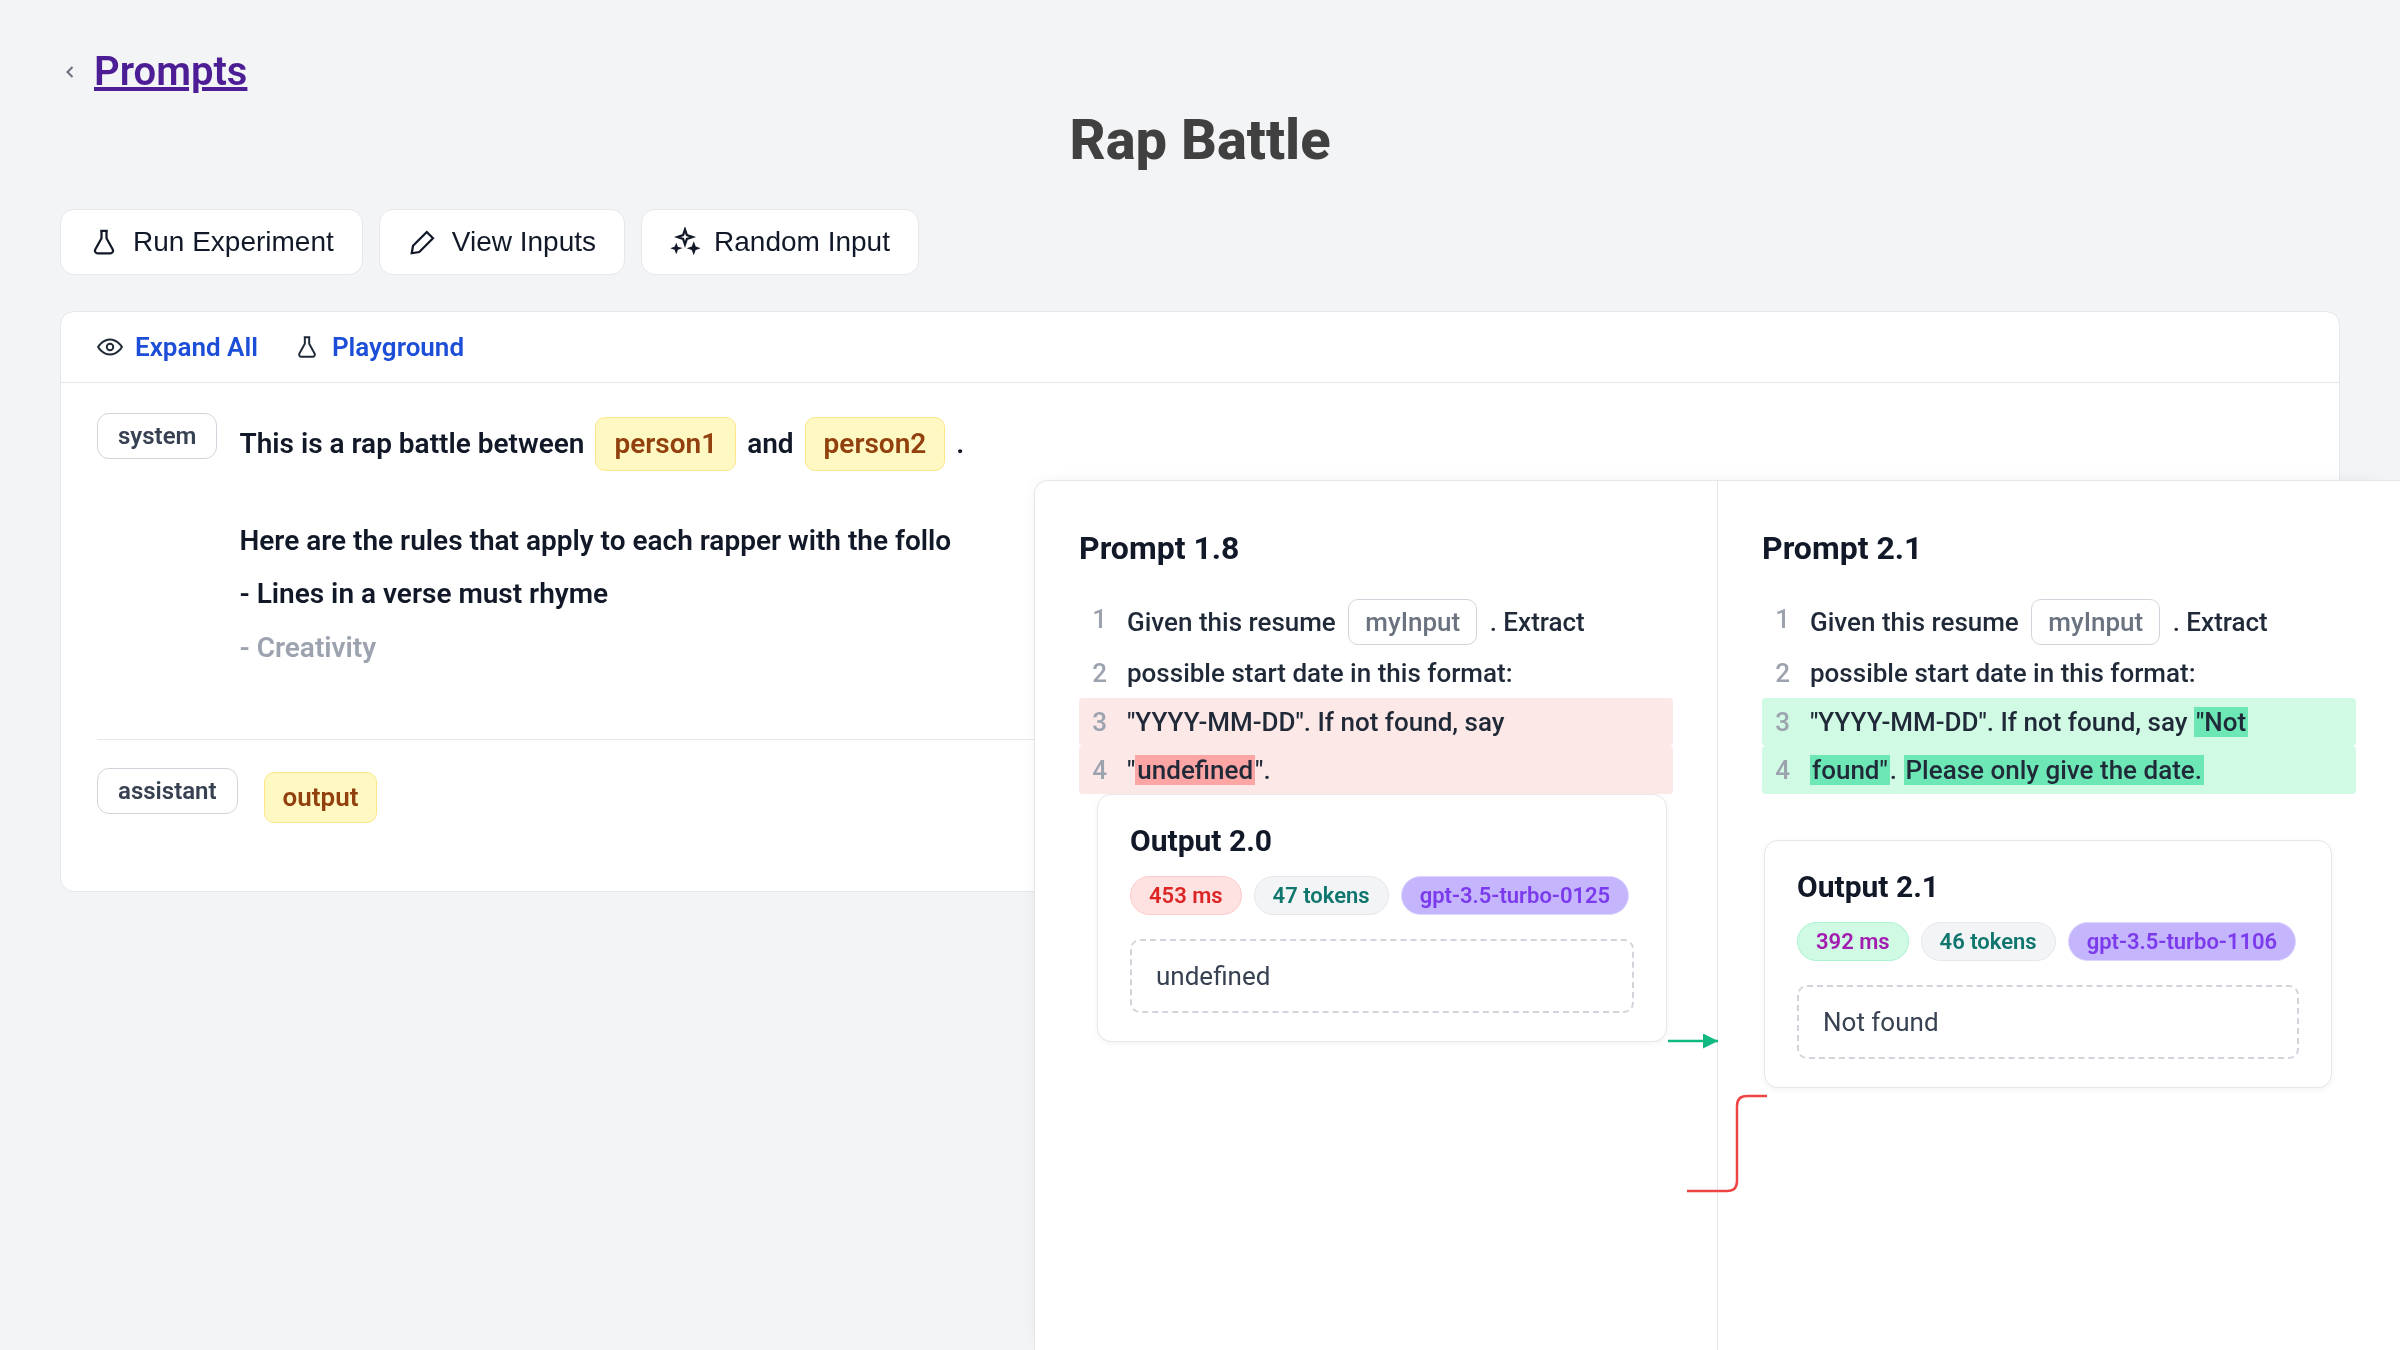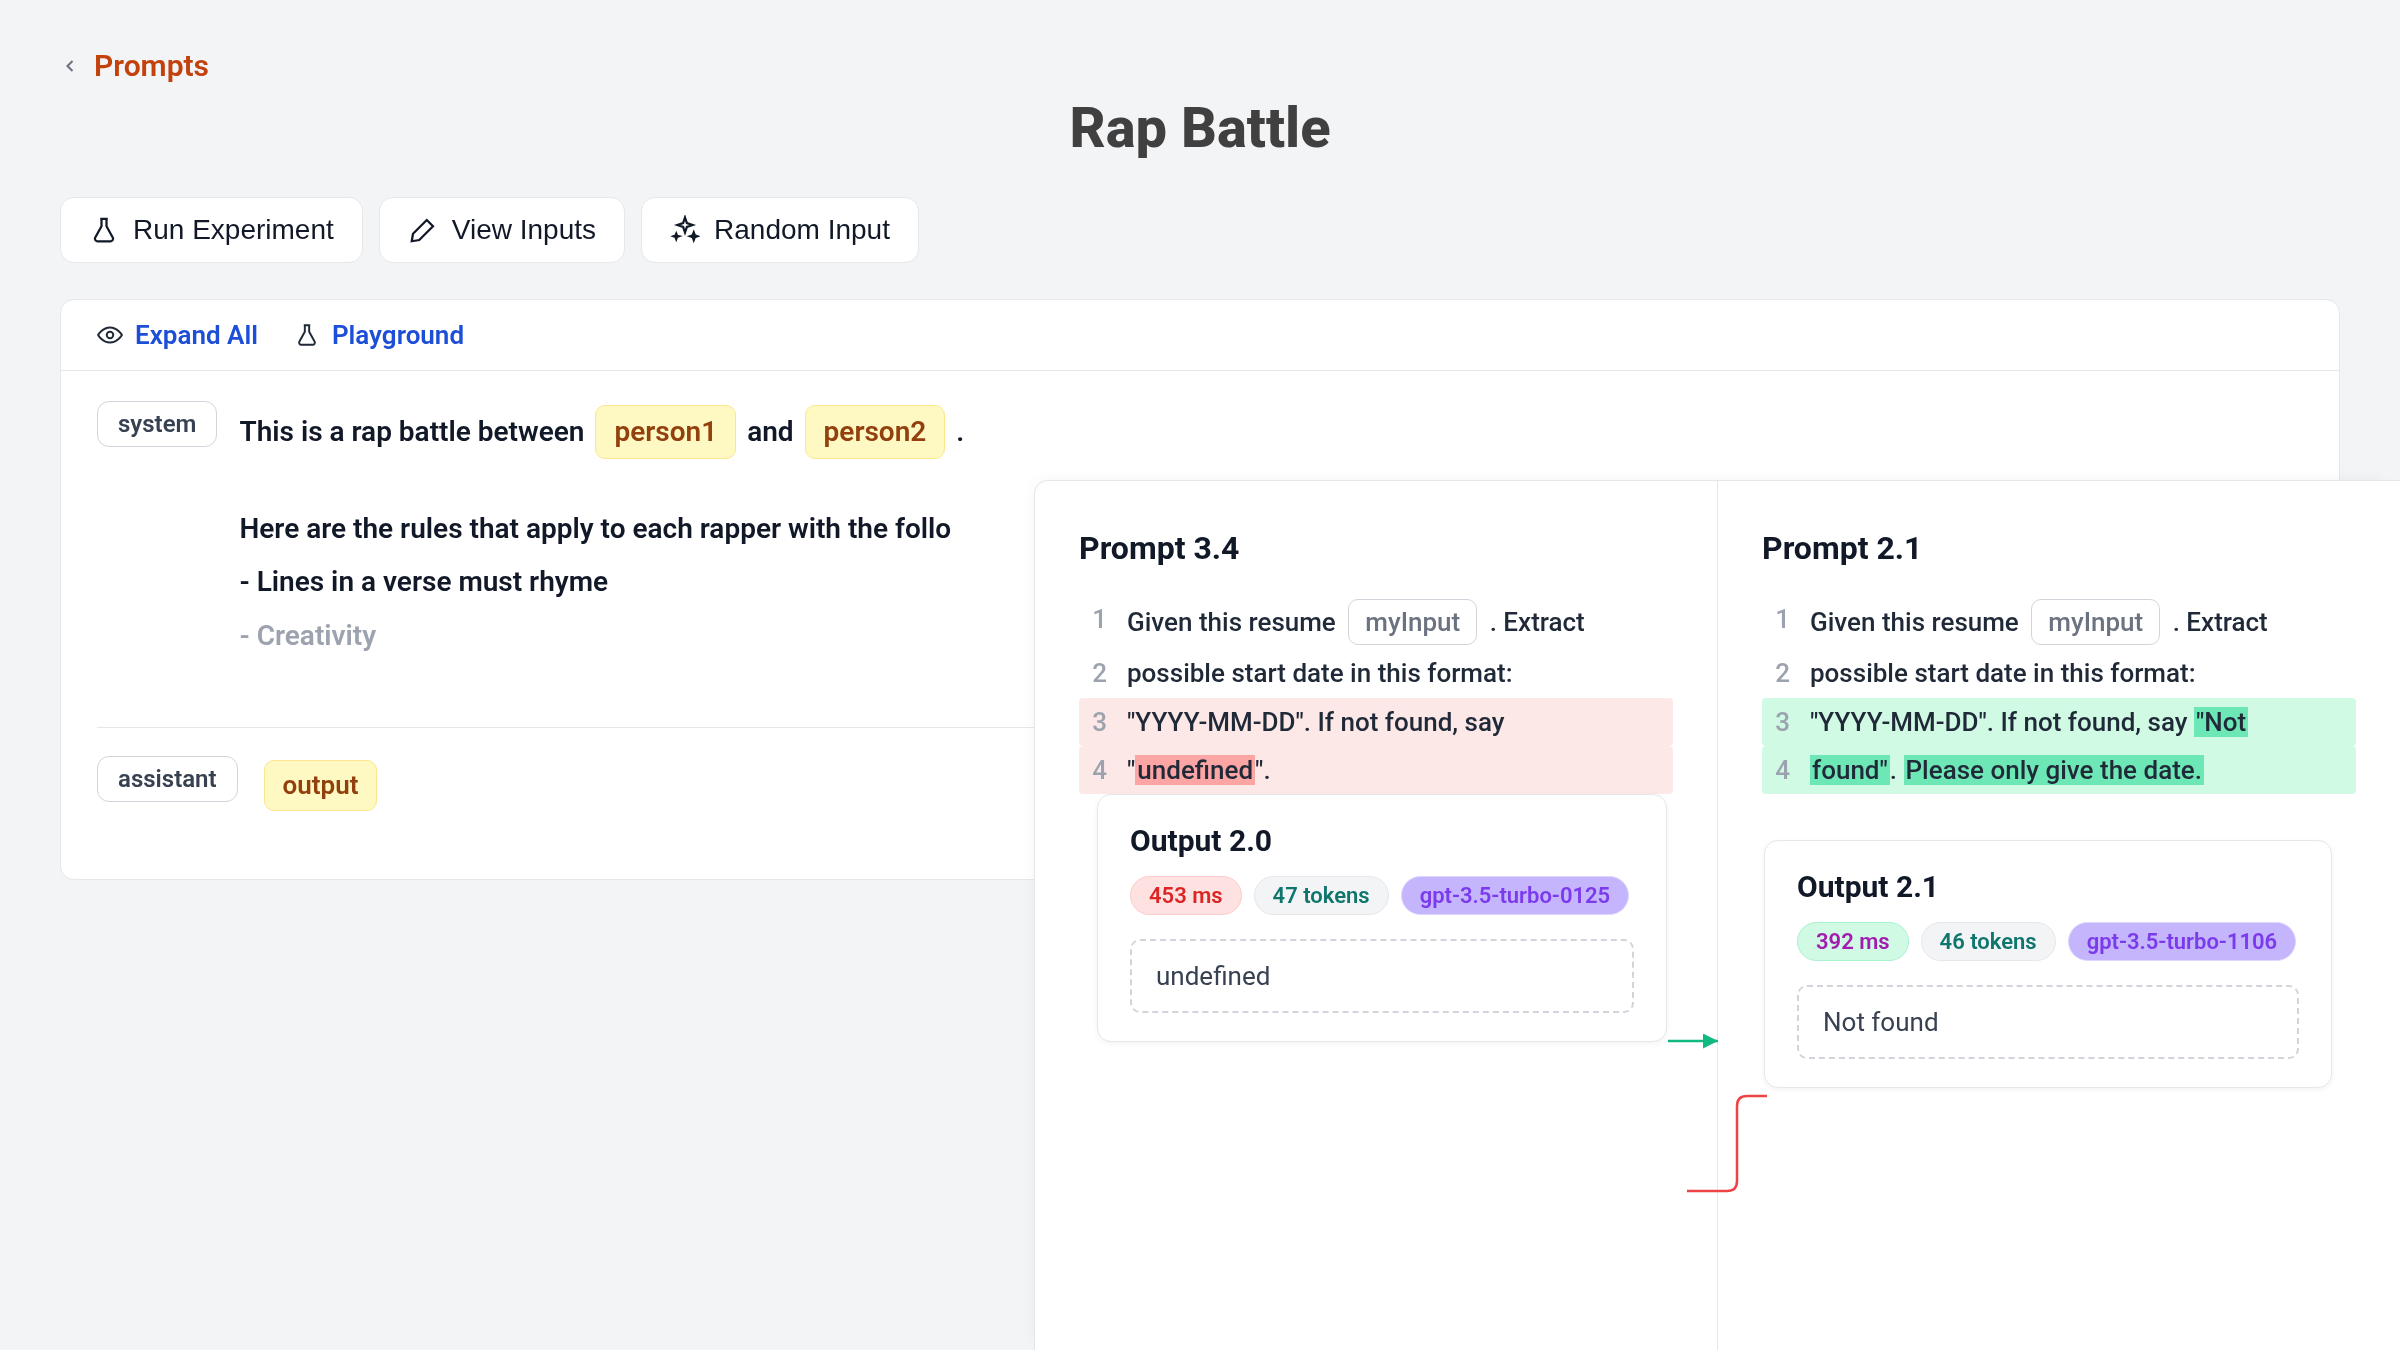--- a/index.html
+++ b/index.html
@@ -13,24 +13,25 @@
       position: relative;
     }
     .page {
       padding: 48px 60px 0 60px;
     }
     .breadcrumb {
       display: flex;
       align-items: center;
       gap: 14px;
       margin-bottom: 12px;
-      color: #c2410c;
-      font-size: 30px;
+      color: #4c1d95;
+      font-size: 40px;
       font-weight: 600;
       cursor: pointer;
+      text-decoration: underline;
     }
     .breadcrumb svg { width: 20px; height: 20px; stroke: #6b7280; stroke-width: 2.5; fill: none; }
     .page-title {
       font-size: 56px;
       font-weight: 800;
       color: #404040;
       margin-bottom: 36px;
       text-align: center;
     }
     .action-row {
@@ -256,21 +257,21 @@
         <div class="msg-content">
           <span class="var-chip">output</span>
         </div>
       </div>
     </div>
   </div>
 </div>
 
 <div class="compare">
   <div class="compare-col">
-    <div class="prompt-title">Prompt 3.4</div>
+    <div class="prompt-title">Prompt 1.8</div>
     <div class="code-block">
       <div class="code-line">
           <span class="ln">1</span>
           <span class="txt"><span>Given this resume </span><span class="my-input-chip">myInput</span><span> . Extract</span></span>
         </div>
       <div class="code-line">
           <span class="ln">2</span>
           <span class="txt">possible start date in this format:</span>
         </div>
       <div class="code-line highlight-red">

